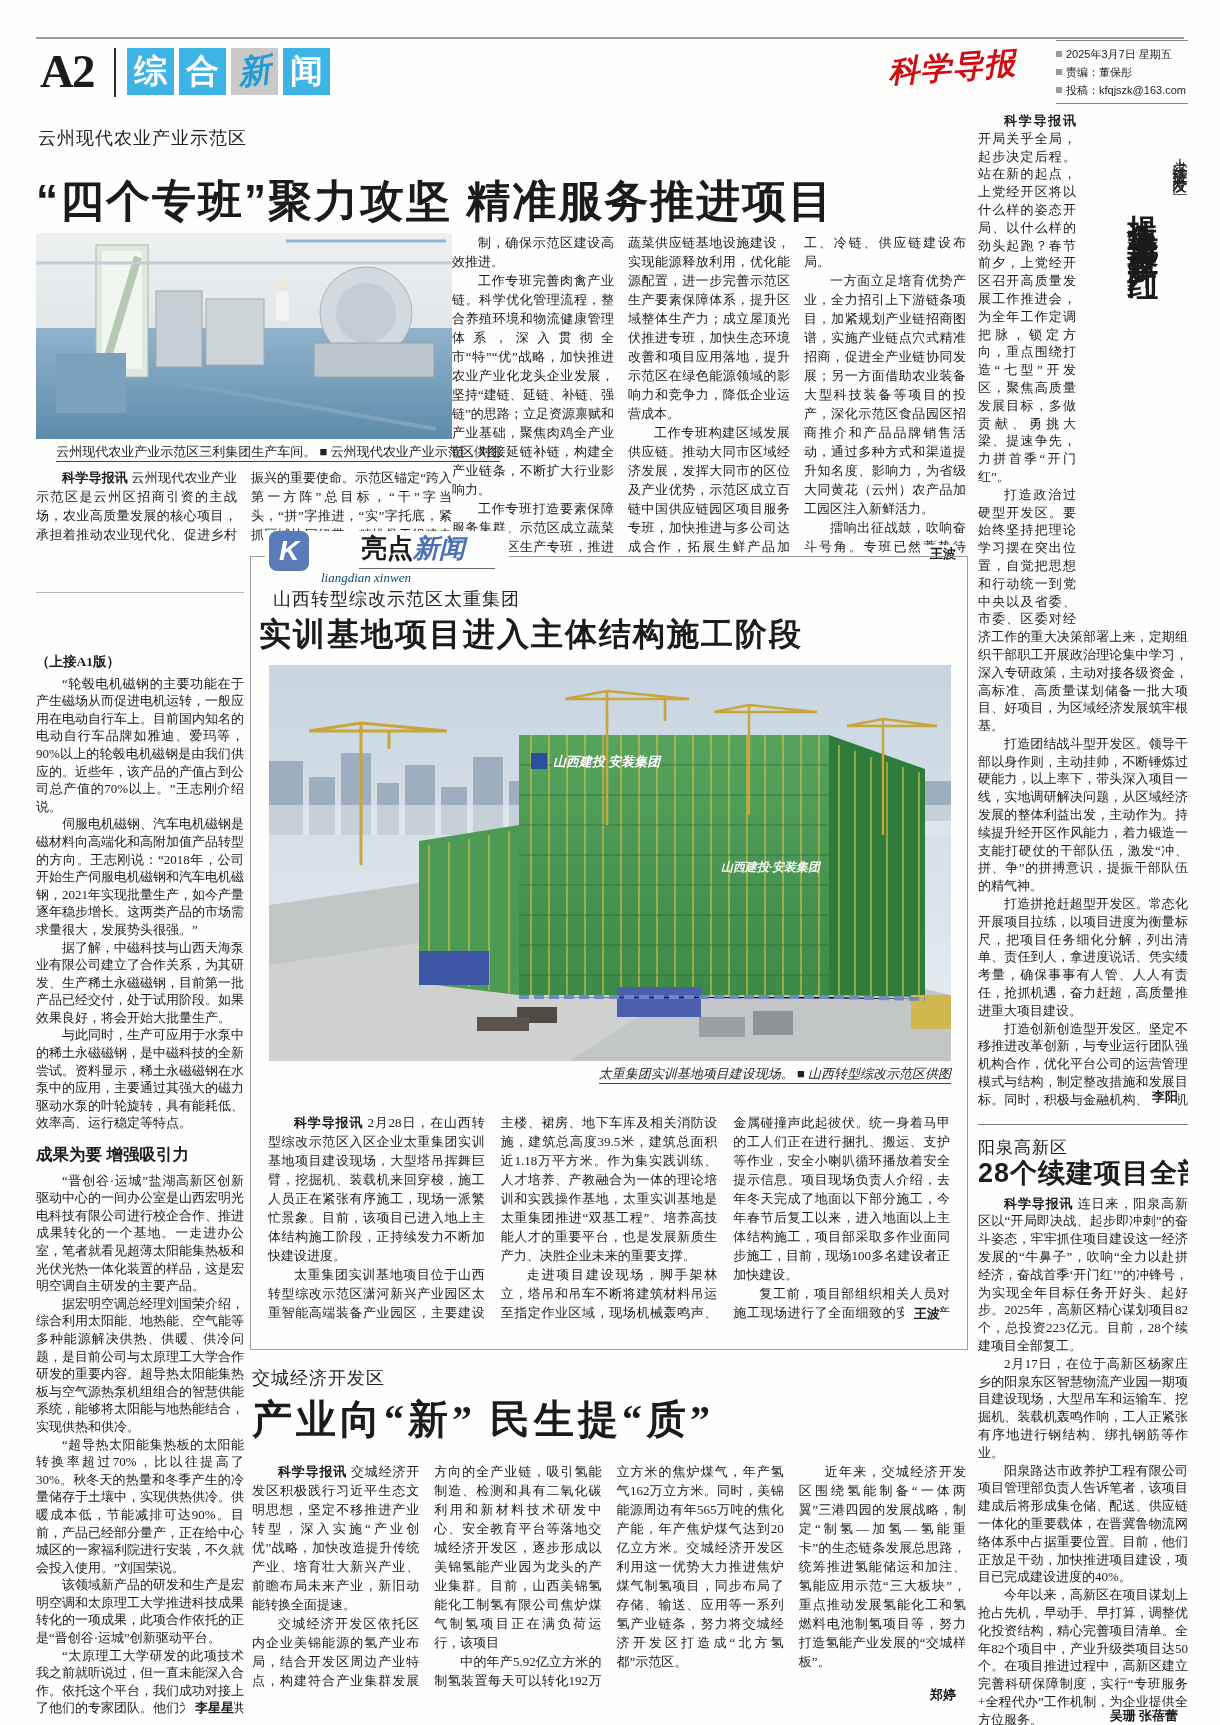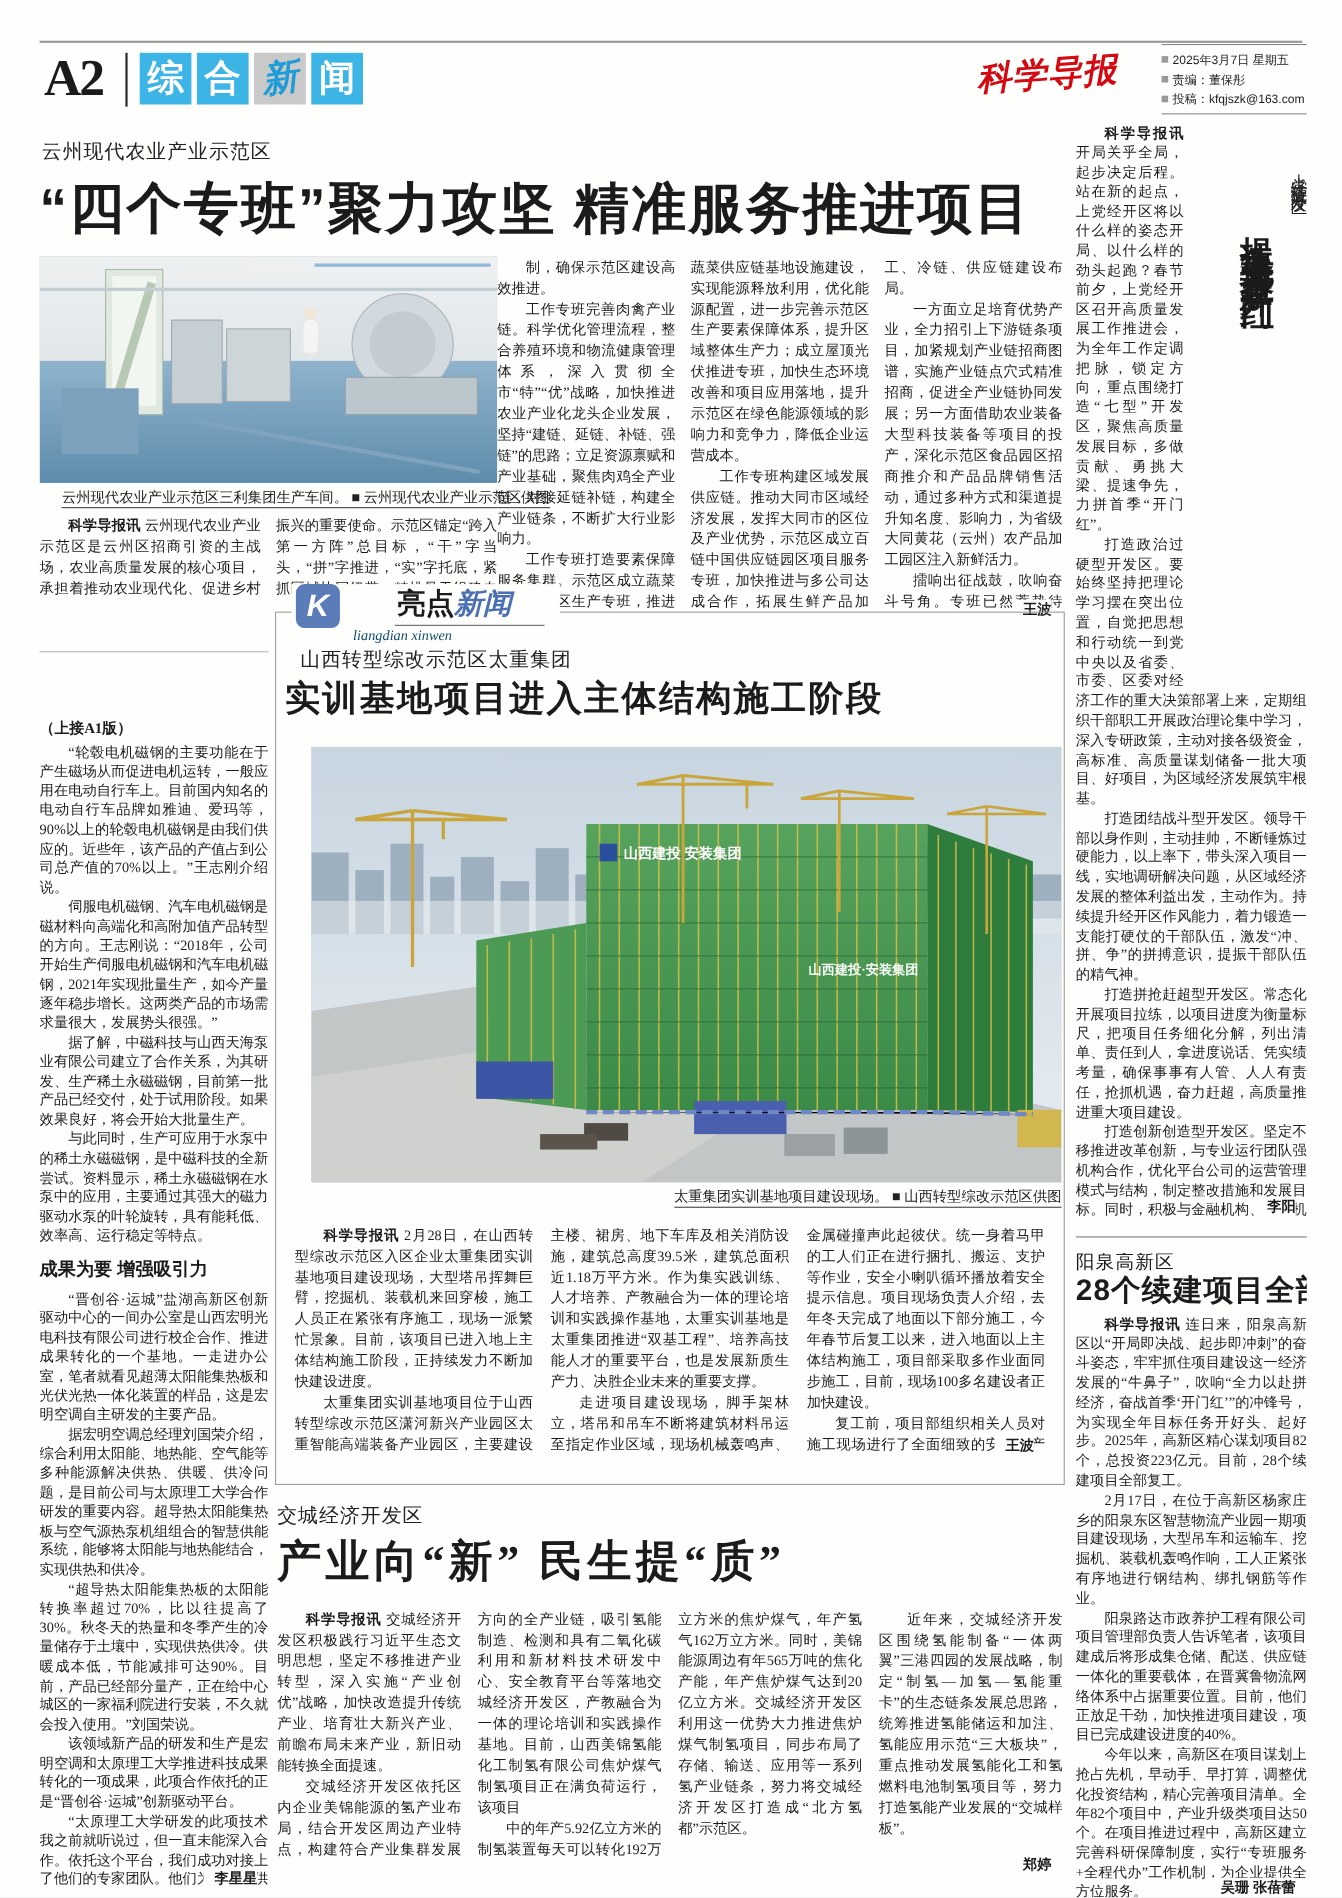--- a/index.html
+++ b/index.html
@@ -23,21 +23,21 @@
           display:flex;align-items:center;justify-content:center;}
   .secbox.alt{background:#c9c9c9;color:#1e9cd7;font-style:italic;transform:none;}
   .secbox.alt span{display:inline-block;transform:rotate(-8deg);font-family:"Liberation Serif",serif;}
   .masthead{left:888px;top:46px;width:150px;color:#d40a12;font-size:31px;font-weight:bold;font-style:italic;
             transform:rotate(-4deg);letter-spacing:1px;white-space:nowrap;}
   .pubinfo{left:1056px;top:40px;width:132px;border-top:1px solid #888;border-bottom:1px solid #888;padding:4px 0;}
   .pubinfo .row{display:flex;align-items:center;gap:4px;height:18px;font-size:11px;white-space:nowrap;}
   .sq{width:6px;height:6px;background:#9a9a9a;flex:0 0 auto;}
   
   .top-kicker{left:38px;top:126px;text-align:right;}
-  .top-headline{left:36px;top:156px;width:930px;font-size:50px;font-weight:900;letter-spacing:2px;white-space:nowrap;}
+  .top-headline{left:36px;top:172px;width:930px;font-size:44px;font-weight:900;letter-spacing:2px;white-space:nowrap;}
   .photo-frame{overflow:hidden;background:#ccd6dc;}
   .fig-cap{margin-top:4px;text-align:center;}
   .under-photo{left:36px;top:468px;width:416px;height:90px;column-count:2;column-gap:14px;
                font-size:13px;line-height:19px;overflow:hidden;}
   .top-cols{left:452px;top:233px;width:514px;height:332px;column-count:3;column-gap:14px;
             font-size:13px;line-height:19px;overflow:hidden;}
   .top-cols-wrap{left:452px;top:233px;width:514px;height:332px;}
   
   .left-art{left:36px;top:592px;width:208px;height:1112px;border-top:1px solid #b5b5b5;padding-top:14px;
             font-size:13px;line-height:17.6px;overflow:hidden;}
@@ -188,21 +188,21 @@
       <div class="badge-k sans">K</div>
       <div class="badge-titles">
         <div class="badge-line1 sans"><span>亮点</span><span class="blue">新闻</span></div>
         <div class="badge-pinyin">liangdian xinwen</div>
       </div>
     </div>
 
     <div class="abs kicker sans spot-kicker">山西转型综改示范区太重集团</div>
     <div class="abs spot-headline sans">实训基地项目进入主体结构施工阶段</div>
 
-    <figure class="abs spot-fig" style="margin:16px;">
+    <figure class="abs spot-fig" style="margin:2px;font-style:italic;">
       <div class="photo-frame" style="width:682px;height:396px;position:relative;">
         <svg width="682" height="396" viewBox="0 0 682 396">
           <defs>
             <linearGradient id="sky" x1="0" y1="0" x2="0" y2="1">
               <stop offset="0" stop-color="#c7d5e0"></stop>
                 <stop offset="1" stop-color="#e9eef2"></stop>
             </linearGradient>
             <linearGradient id="grn" x1="0" y1="0" x2="0" y2="1">
               <stop offset="0" stop-color="#57a35d"></stop>
                 <stop offset="1" stop-color="#3b8a48"></stop>
@@ -278,21 +278,21 @@
     </div>
   </div>
 
   <div class="abs jc">
     <div class="abs kicker sans" style="left:2px;top:0;">交城经济开发区</div>
     <div class="abs jc-headline">产业向“新”  民生提“质”</div>
     <div class="abs jc-cols-wrap">
       <div class="jc-cols txt" style="position:absolute;left:0;top:0;">
         <p><span class="lead">科学导报讯</span> <span>交城经济开发区积极践行习近平生态文明思想，坚定不移推进产业转型，深入实施“产业创优”战略，加快改造提升传统产业、培育壮大新兴产业、前瞻布局未来产业，新旧动能转换全面提速。</span></p>
         <div>
-            <p>交城经济开发区依托区内企业美锦能源的氢产业布局，结合开发区周边产业特点，构建符合产业集群发展方向的全产业链，吸引氢能制造、检测和具有二氧化碳利用和新材料技术研发中心、安全教育平台等落地交城经济开发区，产教融合为一体的理论培训和实践操作基地。目前，山西美锦氢能化工制氢有限公司焦炉煤气制氢项目正在满负荷运行，该项目</p>
+            <p>交城经济开发区依托区内企业美锦能源的氢产业布局，结合开发区周边产业特点，构建符合产业集群发展方向的全产业链，吸引氢能制造、检测和具有二氧化碳利用和新材料技术研发中心、安全教育平台等落地交城经济开发区，逐步形成以美锦氢能产业园为龙头的产业集群。目前，山西美锦氢能化工制氢有限公司焦炉煤气制氢项目正在满负荷运行，该项目</p>
             <p>中的年产5.92亿立方米的制氢装置每天可以转化192万立方米的焦炉煤气，年产氢气162万立方米。同时，美锦能源周边有年565万吨的焦化产能，年产焦炉煤气达到20亿立方米。交城经济开发区利用这一优势大力推进焦炉煤气制氢项目，同步布局了存储、输送、应用等一系列氢产业链条，努力将交城经济开发区打造成“北方氢都”示范区。</p>
             <p>近年来，交城经济开发区围绕氢能制备“一体两翼”三港四园的发展战略，制定“制氢—加氢—氢能重卡”的生态链条发展总思路，统筹推进氢能储运和加注、氢能应用示范“三大板块”，重点推动发展氢能化工和氢燃料电池制氢项目等，努力打造氢能产业发展的“交城样板”。</p>
           </div>
       </div>
       <div class="byline">郑婷</div>
     </div>
   </div>
 
   <div class="abs rightcol">
 

